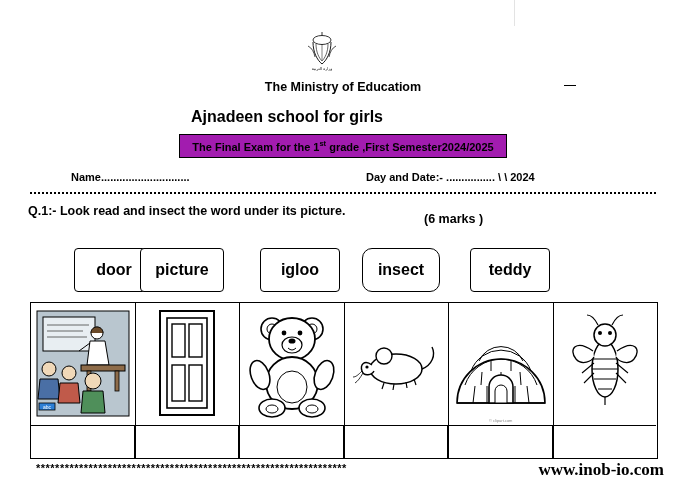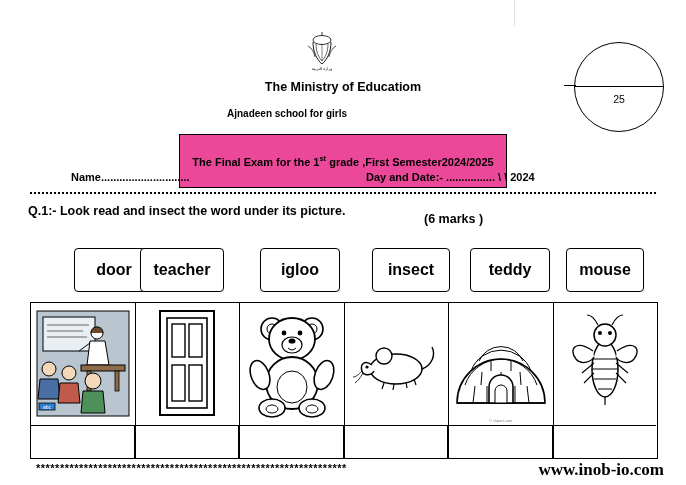--- a/index.html
+++ b/index.html
@@ -22,31 +22,31 @@
     text-align:center;
   }
   .logo svg{display:block;}
 
   .ministry{
     position:absolute;left:0;top:80px;width:686px;
     text-align:center;font-size:12.5px;font-weight:bold;
   }
   .school{
     position:absolute;left:0;top:108px;width:574px;
-    text-align:center;font-size:10px;font-weight:bold;
+    text-align:center;font-size:16px;font-weight:bold;
   }
 
   .exam-title-wrap{
     position:absolute;left:0;top:134px;width:686px;text-align:center;
   }
   .exam-title{
     display:inline-block;
-    background:#ec4899;
+    background:#a21caf;
     border:1px solid #000;
-    padding:19px 12px;
+    padding:4px 12px;
     font-size:11px;font-weight:bold;
   }
   .exam-title sup{font-size:7.5px;vertical-align:super;}
 
   .grade-circle{
     position:absolute;right:22px;top:42px;
     width:88px;height:88px;border:1px solid #000;border-radius:50%;
   }
   .grade-circle .hline{
     position:absolute;left:0;top:43px;width:88px;height:1px;background:#000;
@@ -85,21 +85,21 @@
   }
   .word-box{
     position:absolute;top:0;height:42px;
     border:1px solid #000;border-radius:4px;
     display:flex;align-items:center;justify-content:center;
     font-size:16px;font-weight:bold;background:#fff;
   }
   .wb0{left:6px;width:78px;margin-left:32px;}
   .wb1{left:104px;width:82px;}
   .wb2{left:224px;width:78px;}
-  .wb3{left:336px;width:76px;}
+  .wb3{left:326px;width:76px;border-radius:10px;}
   .wb4{left:434px;width:78px;}
   .wb5{left:530px;width:76px;}
 
   
   .table{
     position:absolute;left:30px;top:302px;width:626px;height:155px;
     border:1px solid #000;
     display:flex;
   }
   .cell{
@@ -157,39 +157,34 @@
   </div>
 
   <div class="ministry">The Ministry of Educatiom</div>
   <div class="school">Ajnadeen school for girls</div>
 
   <div class="exam-title-wrap">
     <span class="exam-title"><span>The Final Exam for the 1</span><sup>st</sup><span> grade ,First Semester2024/2025</span></span>
   </div>
 
   <div class="grade-tick"></div>
-  <div class="grade-circle">
-    <div class="hline"></div>
-    <div class="mark">25</div>
-  </div>
 
   <div class="name-line">Name.............................</div>
   <div class="date-line">Day and  Date:-  ................   \      \ 2024</div>
   <div class="dotted-sep"></div>
 
   <div class="question">Q.1:- Look  read and insect the word under its picture.</div>
   <div class="marks">(6   marks    )</div>
 
   <div class="word-row">
     <div class="word-box wb0">door</div>
-    <div class="word-box wb1">teacher</div>
+    <div class="word-box wb1">picture</div>
     <div class="word-box wb2">igloo</div>
     <div class="word-box wb3">insect</div>
     <div class="word-box wb4">teddy</div>
-    <div class="word-box wb5">mouse</div>
   </div>
 
   <div class="table">
 
     <div class="cell">
       <div class="pic">
         <svg width="96" height="115" viewBox="0 0 96 115">
           <rect x="2" y="4" width="92" height="105" fill="#b9c6cf" stroke="#000" stroke-width="1"></rect>
           <rect x="8" y="10" width="52" height="34" fill="#e8eef2" stroke="#000" stroke-width="1"></rect>
           <line x1="12" y1="18" x2="54" y2="18" stroke="#444" stroke-width="0.8"></line>

